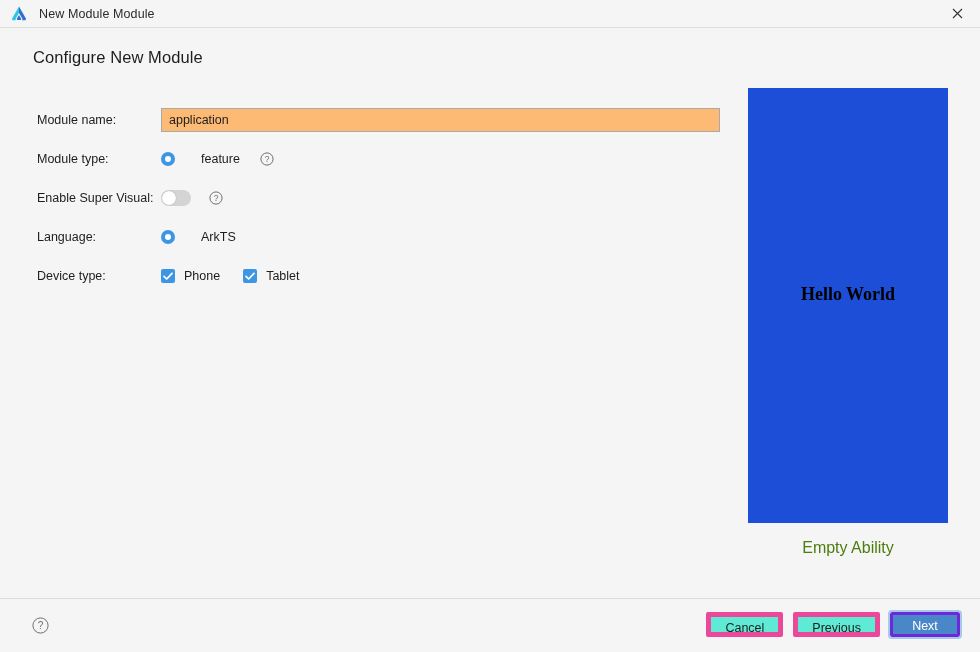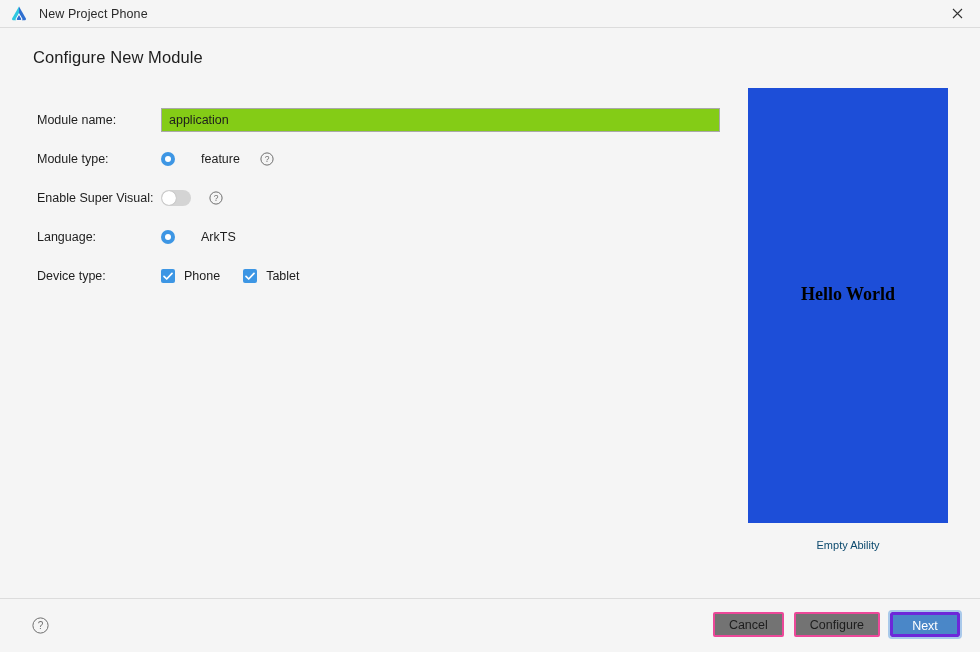--- a/index.html
+++ b/index.html
@@ -106,21 +106,21 @@
     display: flex;
     align-items: center;
   }
 
   
   .text-input {
     width: 559px;
     height: 24px;
     box-sizing: border-box;
     border: 1px solid #a9a9a9;
-    background: #84cc16;
+    background: #fdba74;
     font-family: "Liberation Sans", sans-serif;
     font-size: 12.5px;
     color: #1d1d1d;
     padding: 0 0 0 7px;
     outline: none;
     border-radius: 0;
   }
 
   
   .radio {
@@ -222,22 +222,22 @@
     top: 196px;
     font-family: "Liberation Serif", serif;
     font-weight: bold;
     font-size: 18px;
     color: #000000;
   }
   .preview-caption {
     width: 200px;
     text-align: center;
     margin-top: 16px;
-    font-size: 11px;
-    color: #0c4a6e;
+    font-size: 16px;
+    color: #4d7c0f;
   }
 
   
   .footer {
     position: absolute;
     top: 598px;
     left: 0;
     width: 980px;
     height: 54px;
     background: #f5f5f5;
@@ -262,22 +262,22 @@
     align-items: center;
     gap: 10px;
   }
   .btn {
     font-family: "Liberation Sans", sans-serif;
     font-size: 12.5px;
     height: 25px;
     min-width: 70px;
     padding: 0 14px;
     box-sizing: border-box;
-    border: 2px solid #ec4899;
-    background: #737373;
+    border: 5px solid #ec4899;
+    background: #5eead4;
     color: #1d1d1d;
     border-radius: 2px;
     cursor: default;
     line-height: 23px;
     text-align: center;
     white-space: nowrap;
   }
   .btn-primary {
     background: #4a87c8;
     border: 3px solid #6d28d9;
@@ -291,21 +291,21 @@
 
 <div id="app">
 
   <div class="titlebar">
     <svg class="app-logo" viewBox="0 0 20 20">
       <path d="M10 2.6 L3.1 14.6 C2.7 15.3 3.2 16.2 4.0 16.2 L7.0 16.2 L10 10.8 L10 2.6 Z" fill="#2ec7e0"></path>
       <path d="M10 2.6 L16.9 14.6 C17.3 15.3 16.8 16.2 16.0 16.2 L13.0 16.2 L10 10.8 L10 2.6 Z" fill="#2f6fd0"></path>
       <path d="M10 9.0 L13.3 14.7 C13.7 15.4 13.2 16.2 12.4 16.2 L7.6 16.2 C6.8 16.2 6.3 15.4 6.7 14.7 L10 9.0 Z" fill="#ffffff"></path>
       <path d="M10 11.0 L12.2 14.8 C12.5 15.3 12.1 15.9 11.6 15.9 L8.4 15.9 C7.9 15.9 7.5 15.3 7.8 14.8 L10 11.0 Z" fill="#2f6fd0"></path>
     </svg>
-    <span class="title-text">New Project Phone</span>
+    <span class="title-text">New Module Module</span>
     <div class="titlebar-close">
       <svg width="11" height="11" viewBox="0 0 11 11">
         <path d="M1 1 L10 10 M10 1 L1 10" stroke="#333333" stroke-width="1.1" fill="none"></path>
       </svg>
     </div>
   </div>
 
   <div class="dialog-body">
 
     <div class="page-title">Configure New Module</div>
@@ -388,18 +388,18 @@
 
   <div class="footer">
     <span class="footer-help">
       <svg width="17" height="17" viewBox="0 0 17 17">
         <circle cx="8.5" cy="8.5" r="7.6" fill="none" stroke="#6e6e6e" stroke-width="1"></circle>
         <text x="8.5" y="12.1" text-anchor="middle" font-family="Liberation Sans, sans-serif" font-size="10" fill="#6e6e6e">?</text>
       </svg>
     </span>
     <div class="footer-buttons">
       <button class="btn">Cancel</button>
-      <button class="btn">Configure</button>
+      <button class="btn">Previous</button>
       <button class="btn btn-primary">Next</button>
     </div>
   </div>
 
 </div>
 
 </body></html>

